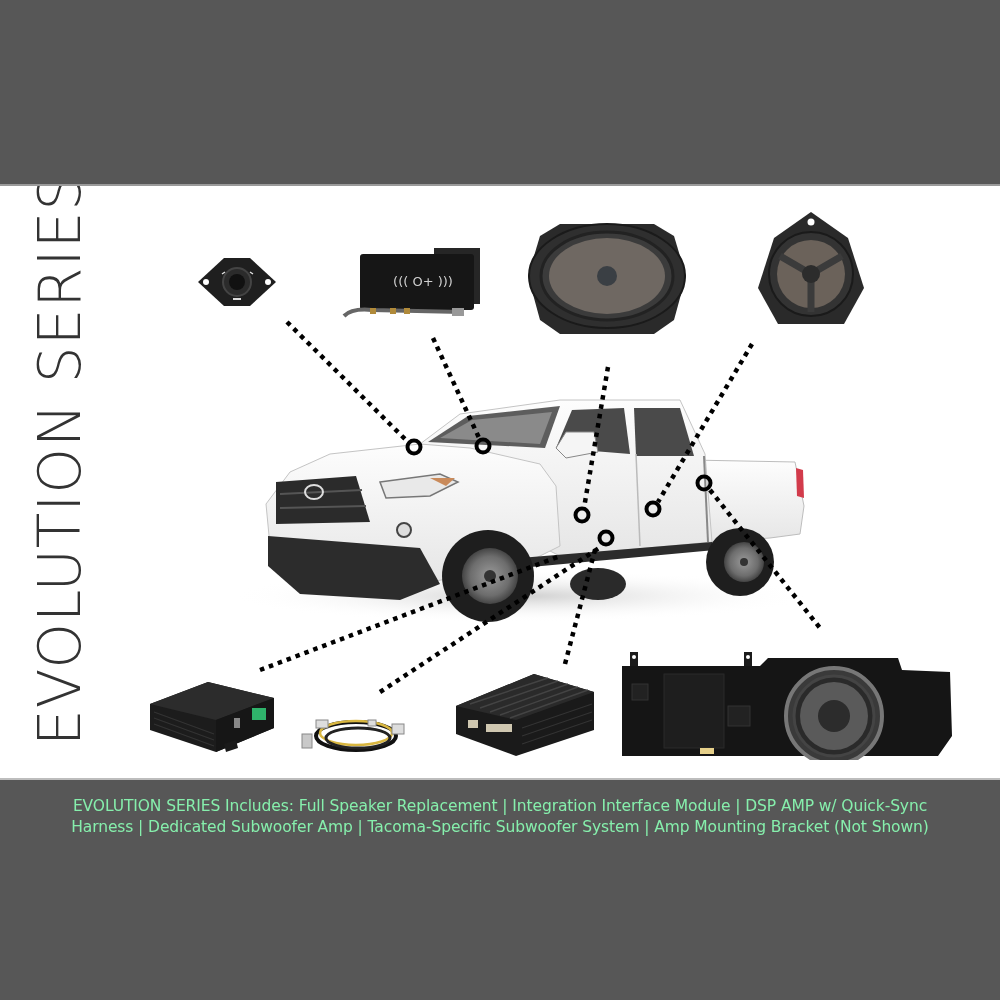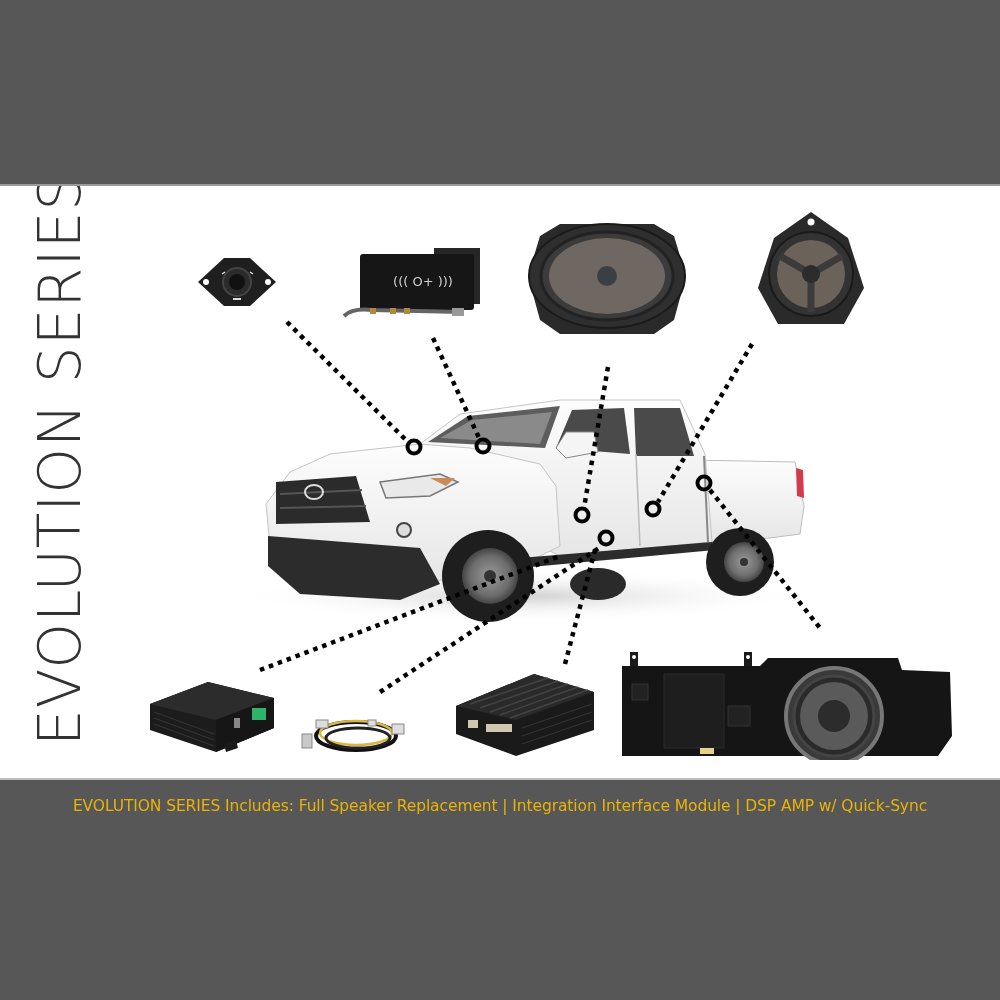--- a/index.html
+++ b/index.html
@@ -3,21 +3,21 @@
 <meta charset="utf-8">
 <style>
   html, body { margin:0; padding:0; }
   body { width:1000px; height:1000px; background:#575757; position:relative; overflow:hidden; font-family:"DejaVu Sans", sans-serif; }
   .top-band { position:absolute; left:0; top:0; width:1000px; height:186px; background:#575757; border-bottom:2px solid #9a9a9a; box-sizing:border-box; }
   .white-panel { position:absolute; left:0; top:186px; width:1000px; height:592px; background:#ffffff; overflow:hidden; }
   .bottom-band { position:absolute; left:0; top:778px; width:1000px; height:222px; background:#575757; border-top:2px solid #bdbdbd; box-sizing:border-box; }
   .vertical-title { position:absolute; left:26px; top:560px; transform-origin:0 0; transform:rotate(-90deg); white-space:nowrap;
     font-family:"DejaVu Sans", sans-serif; font-weight:300; font-size:58px; letter-spacing:1px; color:#333333; }
   .vertical-title-wrap { position:absolute; left:0; top:0; width:110px; height:592px; }
-  .caption { position:absolute; left:0; top:16px; width:1000px; text-align:center; color:#eab308;
+  .caption { position:absolute; left:0; top:16px; width:1000px; text-align:center; color:#86efac;
     font-family:"DejaVu Sans", sans-serif; font-size:15.5px; line-height:21px; letter-spacing:-0.1px; }
   .caption span { display:block; }
   .layer { position:absolute; left:0; top:0; width:1000px; height:592px; }
   .product { position:absolute; }
 </style>
 </head>
 <body>
 
 <div class="top-band"></div>
 
@@ -210,14 +210,15 @@
     <circle cx="214" cy="68" r="40" fill="#2a2a2a" stroke="#444" stroke-width="3"></circle>
     <circle cx="214" cy="68" r="34" fill="#5a5a5a"></circle>
     <circle cx="214" cy="68" r="16" fill="#2c2c2c"></circle>
     <rect x="80" y="100" width="14" height="6" fill="#e6d08a"></rect>
   </svg>
 </div>
 
 <div class="bottom-band">
   <div class="caption">
     <span>EVOLUTION SERIES Includes: Full Speaker Replacement | Integration Interface Module | DSP AMP w/ Quick-Sync</span>
+    <span>Harness | Dedicated Subwoofer Amp | Tacoma-Specific Subwoofer System | Amp Mounting Bracket (Not Shown)</span>
   </div>
 </div>
 
 </body></html>

